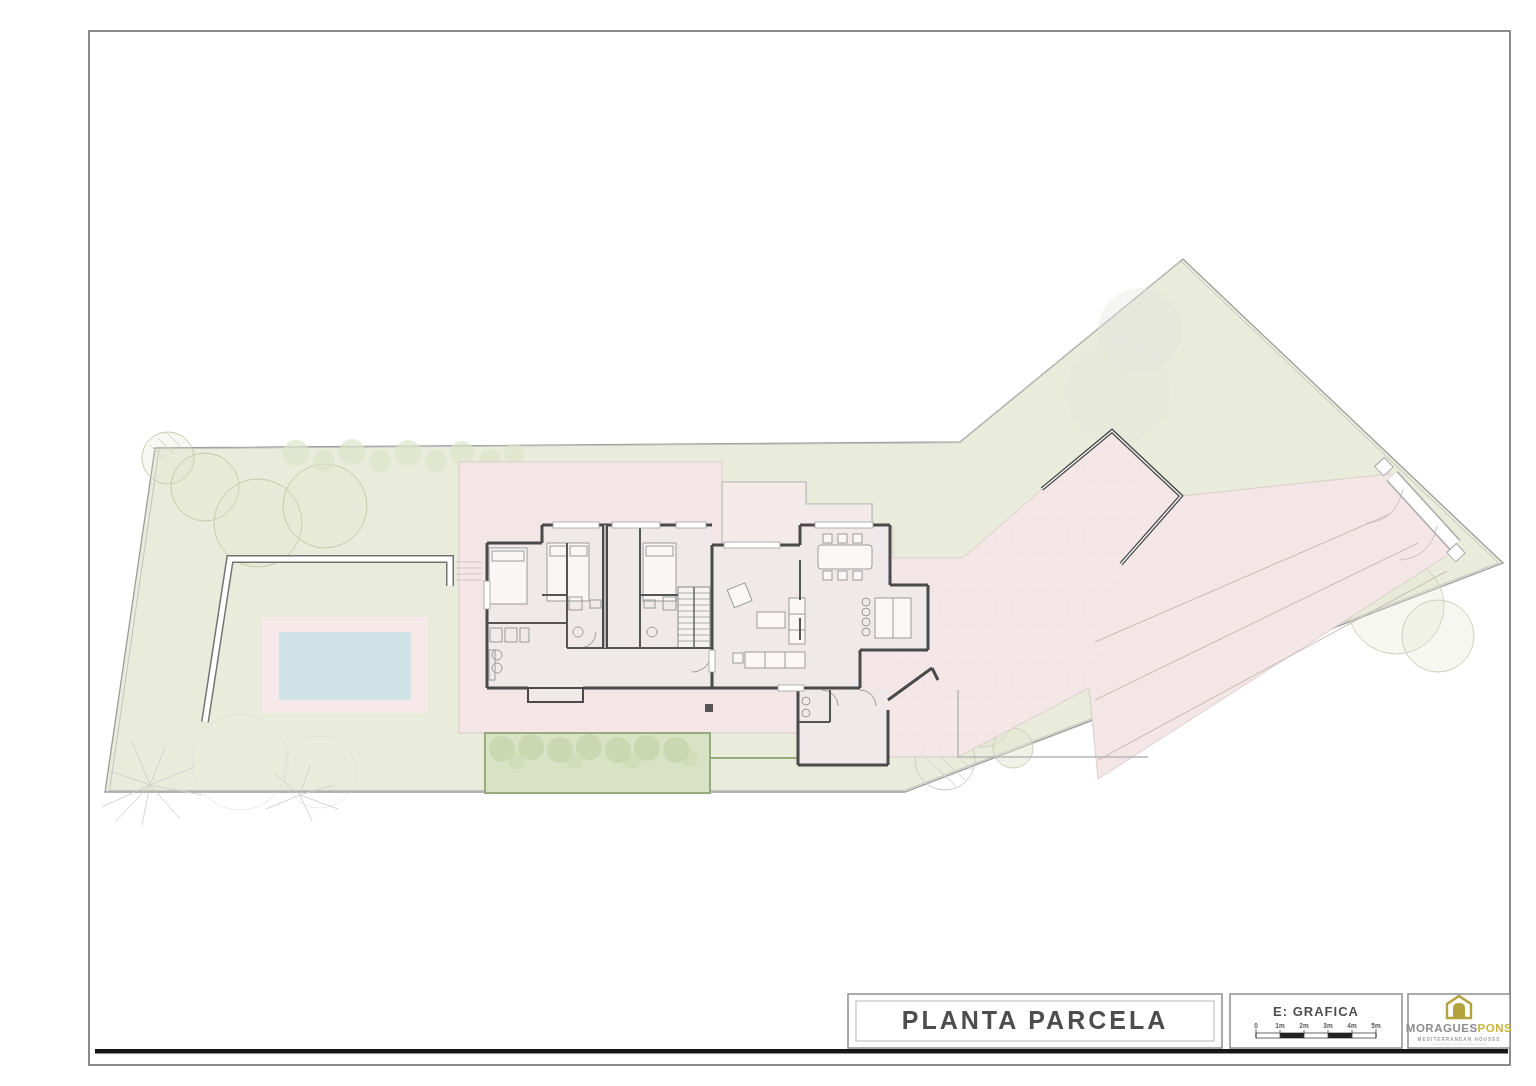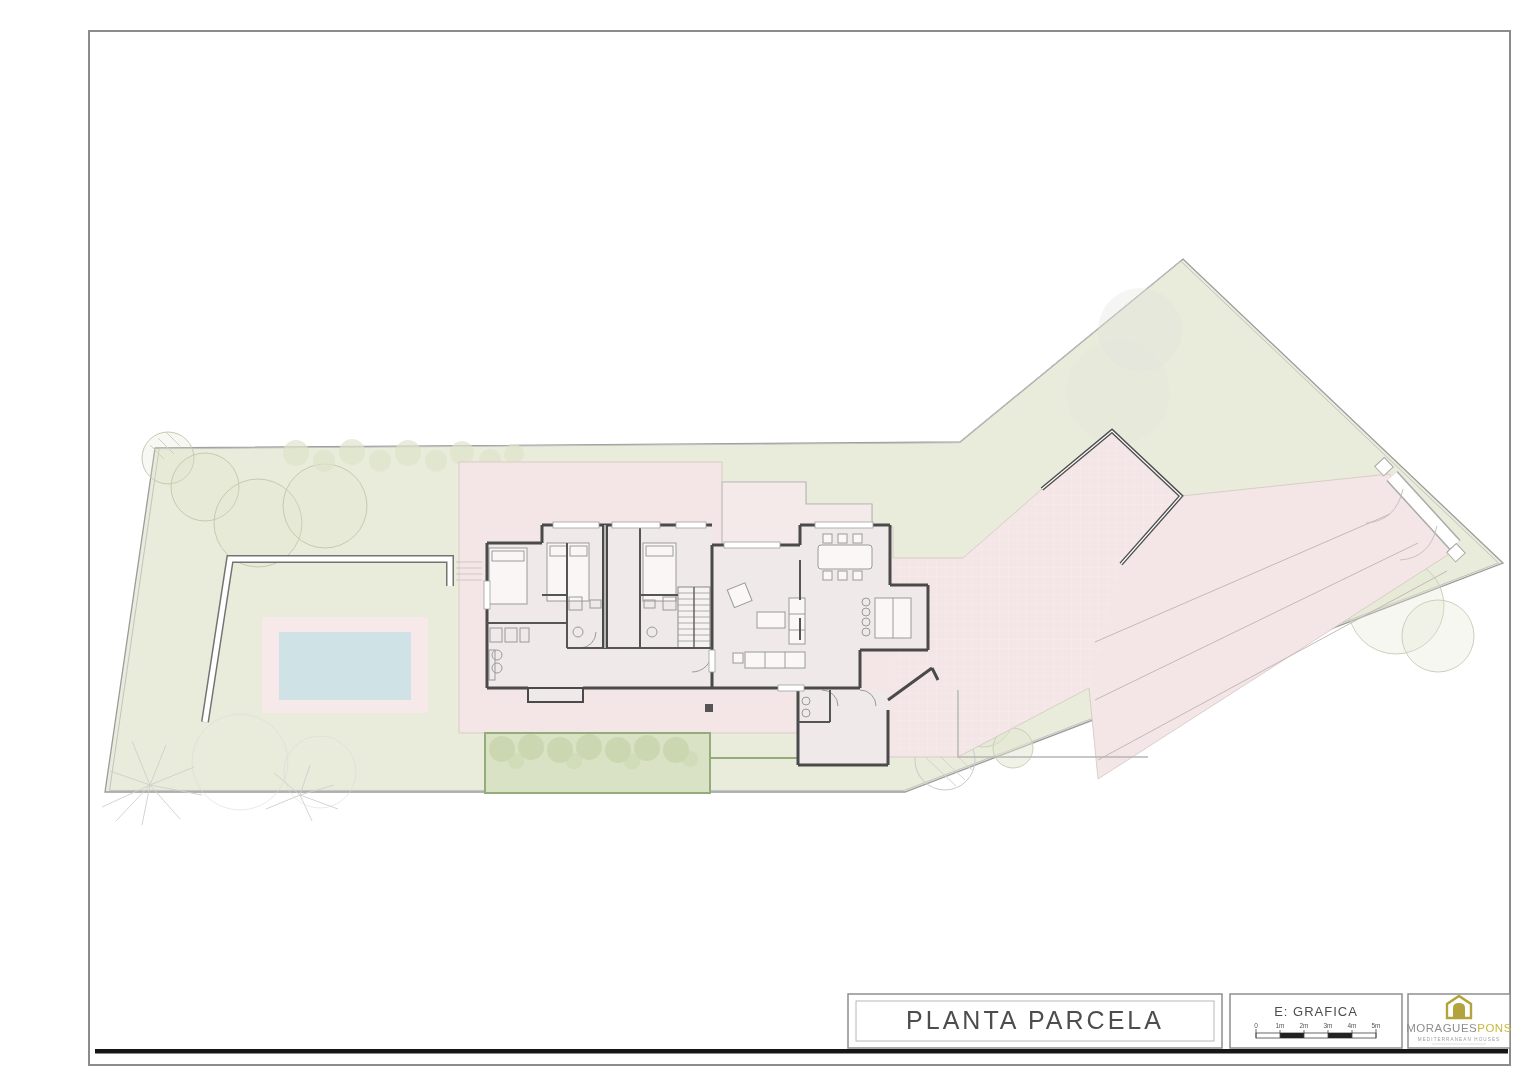--- a/index.html
+++ b/index.html
@@ -1,16 +1,16 @@
 <!DOCTYPE html>
 <html><head>
 <meta charset="utf-8">
 <style>
   html,body{margin:0;padding:0;background:#ffffff;}
-  .sheet{position:relative;width:1536px;height:1086px;background:#ffffff;overflow:hidden;}
+  .sheet{position:relative;width:1536px;height:1086px;background:#ffffff;overflow:hidden;font-weight:bold;}
   svg text{font-family:"Liberation Sans","DejaVu Sans",sans-serif;}
   .tb-title{font-size:25px;letter-spacing:3px;fill:#4d4d4d;}
   .tb-scale-label{font-size:13px;letter-spacing:1px;fill:#4d4d4d;}
   .tb-tick{font-size:6.5px;fill:#555;}
   .brand-main{font-size:11.5px;letter-spacing:.5px;fill:#8e8e8e;}
   .brand-accent{font-size:11.5px;letter-spacing:.5px;}
   .brand-sub{font-size:4.6px;letter-spacing:1.1px;fill:#9a9a9a;}
 </style>
 </head>
 <body>

